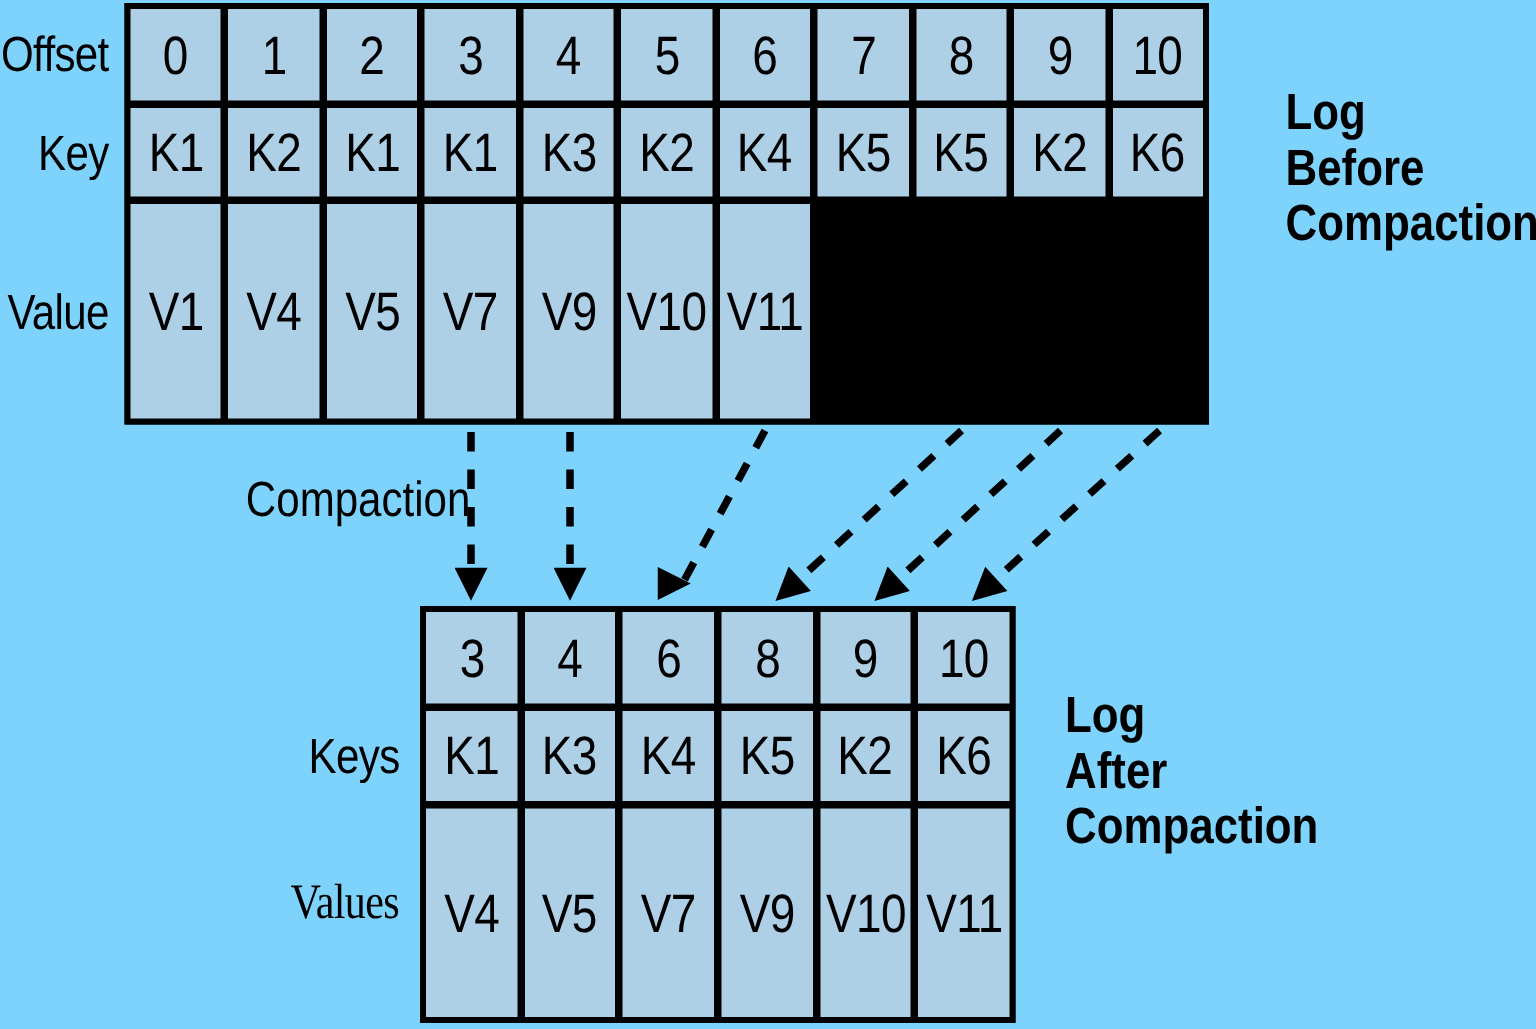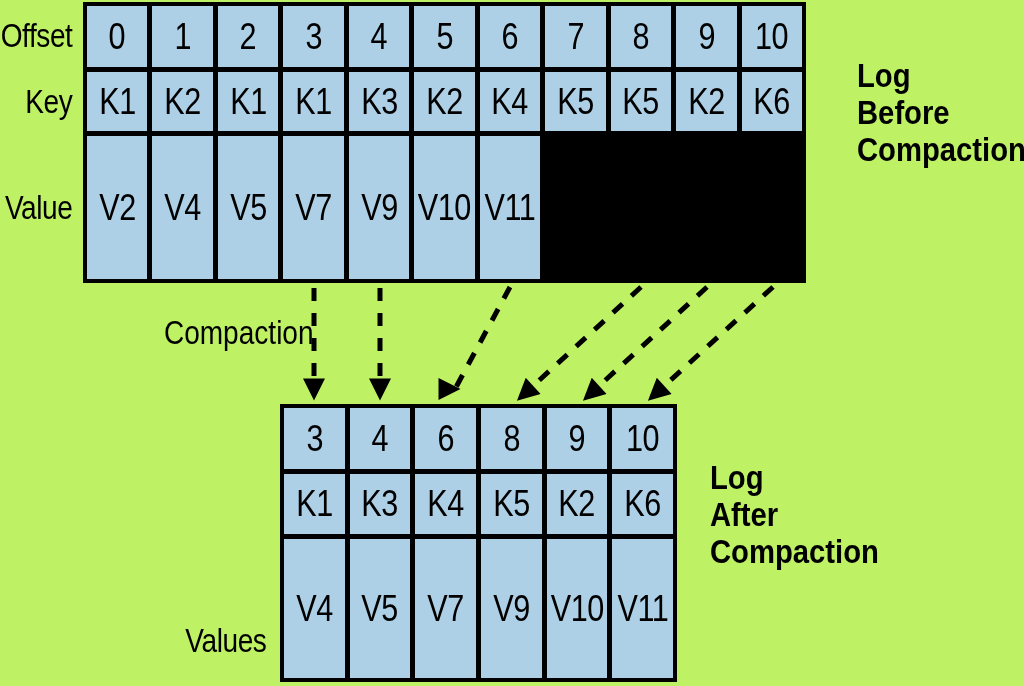--- a/index.html
+++ b/index.html
@@ -1,21 +1,21 @@
 <!DOCTYPE html>
 <html><head>
 <meta charset="utf-8">
 <style>
   html, body { margin: 0; padding: 0; }
   body { font-family: "Liberation Sans", sans-serif; }
   #canvas {
     position: relative;
     width: 1024px;
     height: 686px;
-    background: #bef264;
+    background: #7dd3fc;
     overflow: hidden;
     color: #000000;
   }
   .log-table {
     position: absolute;
     display: grid;
     gap: 5px;
     border: 4px solid #000000;
     background: #000000;
     box-sizing: border-box;
@@ -155,21 +155,21 @@
         <span class="ctext">K5</span>
       </div>
     <div class="cell">
         <span class="ctext">K2</span>
       </div>
     <div class="cell">
         <span class="ctext">K6</span>
       </div>
 
     <div class="cell">
-        <span class="ctext">V2</span>
+        <span class="ctext">V1</span>
       </div>
     <div class="cell">
         <span class="ctext">V4</span>
       </div>
     <div class="cell">
         <span class="ctext">V5</span>
       </div>
     <div class="cell">
         <span class="ctext">V7</span>
       </div>
@@ -202,21 +202,22 @@
       </marker>
     </defs>
     <line class="dash-arrow" x1="314" y1="288" x2="314" y2="395" marker-end="url(#ah)"></line>
     <line class="dash-arrow" x1="380" y1="288" x2="380" y2="395" marker-end="url(#ah)"></line>
     <line class="dash-arrow" x1="510" y1="287" x2="455" y2="389" marker-end="url(#ahr)"></line>
     <line class="dash-arrow" x1="641" y1="287" x2="521" y2="397" marker-end="url(#ah)"></line>
     <line class="dash-arrow" x1="707" y1="287" x2="587" y2="397" marker-end="url(#ah)"></line>
     <line class="dash-arrow" x1="773" y1="287" x2="652" y2="397" marker-end="url(#ah)"></line>
   </svg>
 
-  <div class="row-label" style="left:80px; width:186px; top:623px;"><span class="ctext">Values</span></div>
+  <div class="row-label" style="left:80px; width:186px; top:486px;"><span class="ctext">Keys</span></div>
+  <div class="row-label" style="left:80px; width:186px; top:584px;font-family:Liberation Serif, serif;"><span class="ctext">Values</span></div>
 
   <div id="after-table" class="log-table">
     <div class="cell">
         <span class="ctext">3</span>
       </div>
     <div class="cell">
         <span class="ctext">4</span>
       </div>
     <div class="cell">
         <span class="ctext">6</span>

